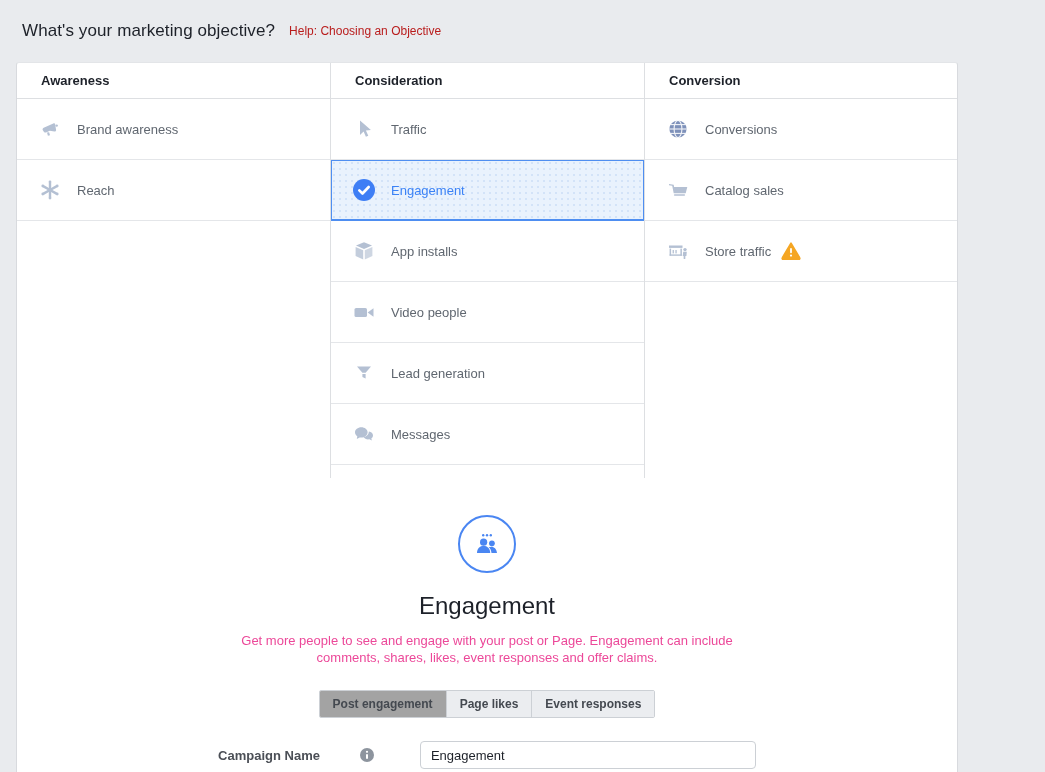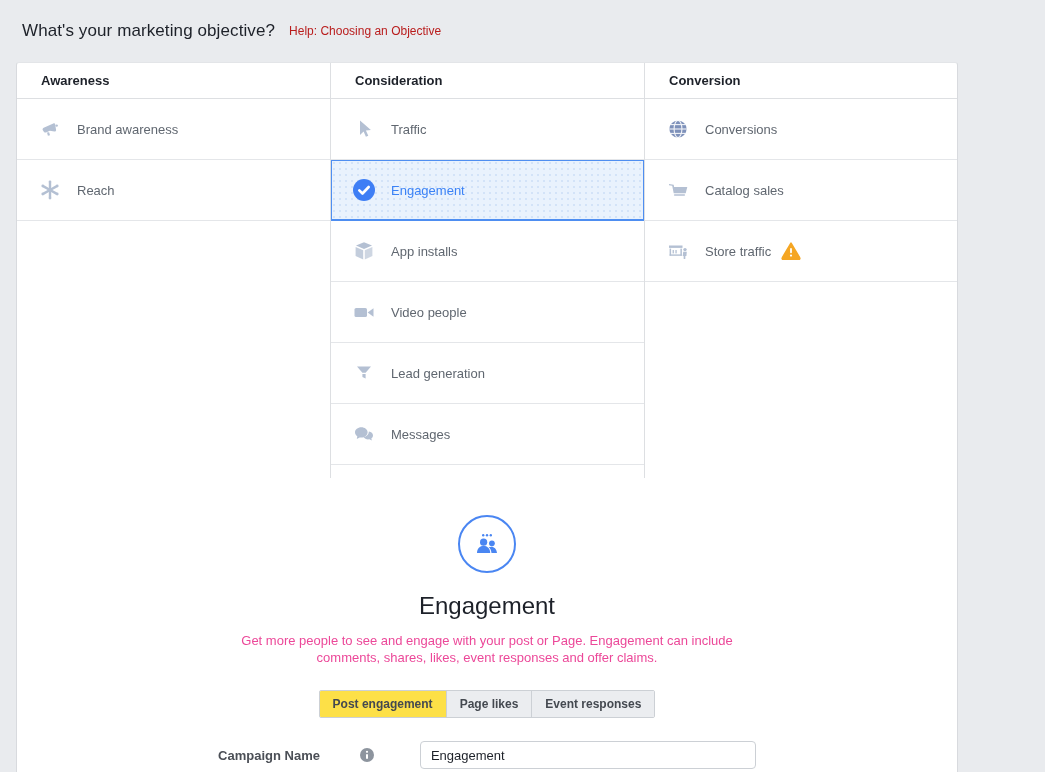--- a/index.html
+++ b/index.html
@@ -62,21 +62,21 @@
   .tabs {
     margin:24px auto 0; display:inline-flex; border:1px solid #ccd0d5;
     border-radius:2px; overflow:hidden;
   }
   .tab {
     height:26px; display:flex; align-items:center; padding:0 13px;
     font-size:12px; font-weight:bold; color:#444950; background:#ebedf0;
     border-right:1px solid #ccd0d5; cursor:pointer; white-space:nowrap;
   }
   .tab:last-child { border-right:none; }
-  .tab.active { background:#fde047; }
+  .tab.active { background:#a3a3a3; }
   .campaign-row { margin-top:23px; display:flex; align-items:center; justify-content:center;gap:34px; }
   .campaign-label { font-size:13px; font-weight:bold; color:#4b4f56; }
   .info-icon { width:14px; height:14px; margin-left:6px; display:inline-flex; }
   .campaign-input {
     margin-left:12px; width:336px; height:28px; border:1px solid #ccd0d5;
     border-radius:4px; padding:0 10px; font-size:13px; color:#1d2129;
     font-family:"Liberation Sans", sans-serif; background:#fff; outline:none;
   }
 </style>
 </head>

